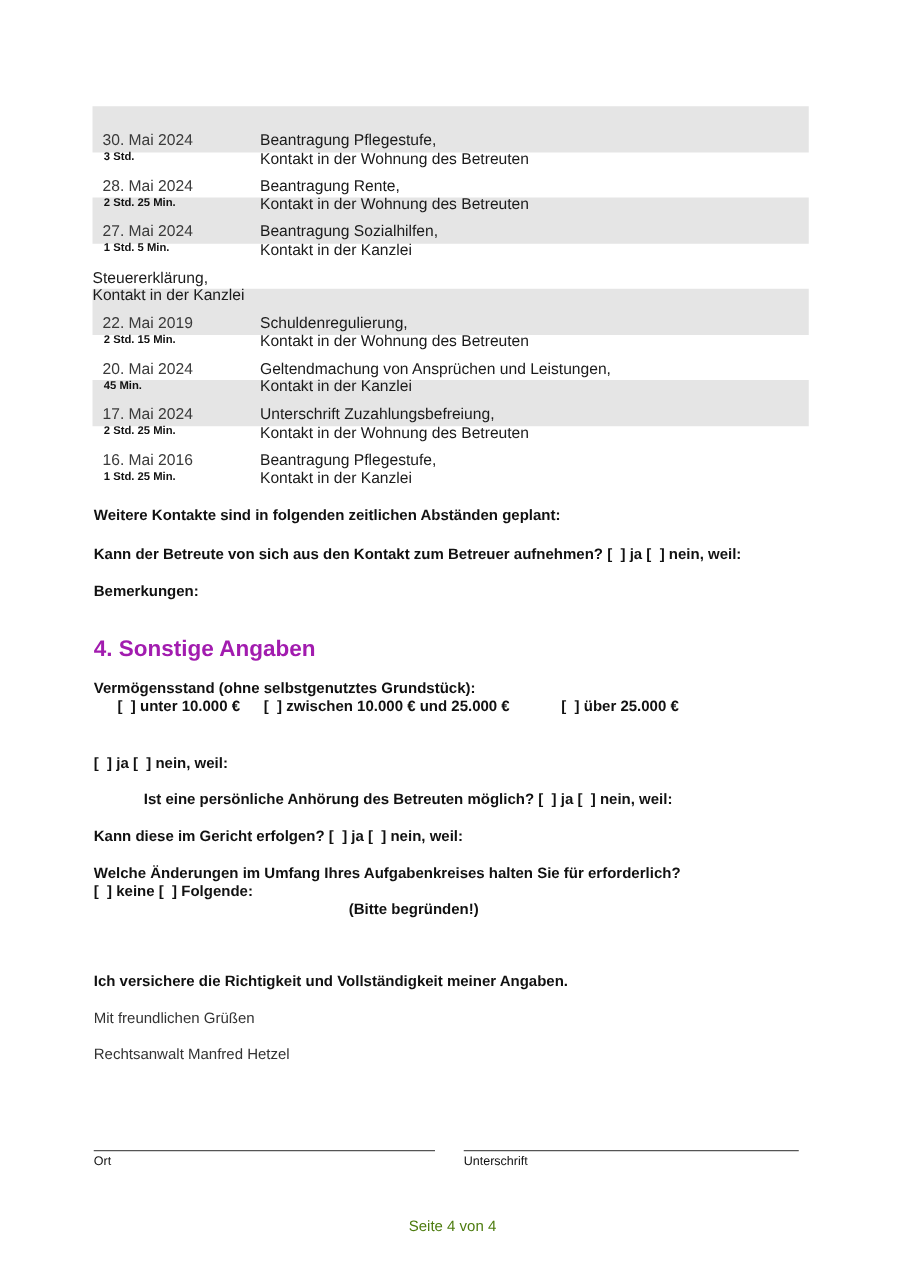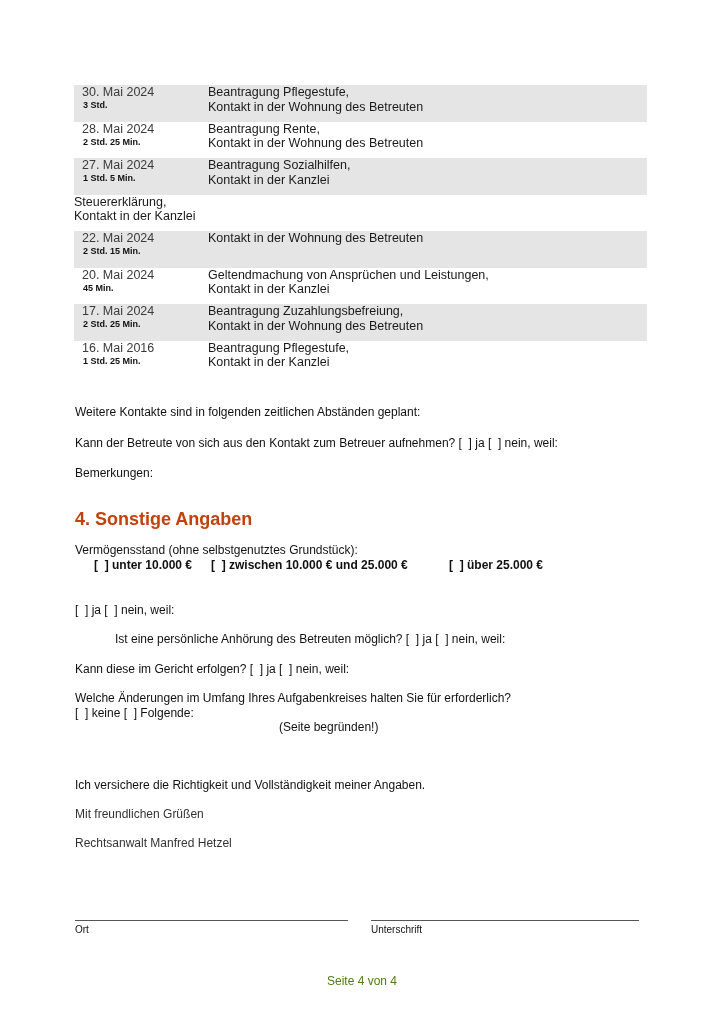--- a/index.html
+++ b/index.html
@@ -23,21 +23,21 @@
     .table {
       position: absolute;
       left: 74px;
       top: 85px;
       width: 573px;
     }
     .row {
       display: flex;
       height: 36.5px;
       box-sizing: border-box;
-      padding-top: 0;
+      padding-top: 20px;
     }
     .row.shaded { background: #e5e5e5; }
     .col-date {
       width: 134px;
       padding-left: 8px;
       box-sizing: border-box;
     }
     .date {
       font-size: 12.5px;
       color: #3a3a3a;
@@ -53,32 +53,32 @@
     .col-desc {
       flex: 1;
       font-size: 12.5px;
       line-height: 14.5px;
       color: #1a1a1a;
     }
     .bold-line {
       position: absolute;
       left: 75px;
       font-size: 12px;
-      font-weight: normal;
+      font-weight: bold;
       color: #111;
       line-height: 15px;
       white-space: pre;
     }
     .heading {
       position: absolute;
       left: 75px;
       top: 509px;
       font-size: 18px;
       font-weight: bold;
-      color: #c2410c;
+      color: #a21caf;
     }
     .plain-line {
       position: absolute;
       left: 75px;
       font-size: 12px;
       color: #333;
       white-space: pre;
     }
     .vs-options {
       position: absolute;
@@ -150,44 +150,45 @@
       </div>
     </div>
     <div class="row">
       <div class="col-desc">
         <div>Steuererklärung,</div>
         <div>Kontakt in der Kanzlei</div>
       </div>
     </div>
     <div class="row shaded">
       <div class="col-date">
-        <div class="date">22. Mai 2024</div>
+        <div class="date">22. Mai 2019</div>
         <div class="duration">2 Std. 15 Min.</div>
       </div>
       <div class="col-desc">
+        <div>Schuldenregulierung,</div>
         <div>Kontakt in der Wohnung des Betreuten</div>
       </div>
     </div>
     <div class="row">
       <div class="col-date">
         <div class="date">20. Mai 2024</div>
         <div class="duration">45 Min.</div>
       </div>
       <div class="col-desc">
         <div>Geltendmachung von Ansprüchen und Leistungen,</div>
         <div>Kontakt in der Kanzlei</div>
       </div>
     </div>
     <div class="row shaded">
       <div class="col-date">
         <div class="date">17. Mai 2024</div>
         <div class="duration">2 Std. 25 Min.</div>
       </div>
       <div class="col-desc">
-        <div>Beantragung Zuzahlungsbefreiung,</div>
+        <div>Unterschrift Zuzahlungsbefreiung,</div>
         <div>Kontakt in der Wohnung des Betreuten</div>
       </div>
     </div>
     <div class="row">
       <div class="col-date">
         <div class="date">16. Mai 2016</div>
         <div class="duration">1 Std. 25 Min.</div>
       </div>
       <div class="col-desc">
         <div>Beantragung Pflegestufe,</div>
@@ -210,21 +211,21 @@
   </div>
 
   <div class="bold-line" style="top:603px;">[  ] ja [  ] nein, weil:</div>
 
   <div class="bold-line" style="top:632px;padding-left:40px;">Ist eine persönliche Anhörung des Betreuten möglich? [  ] ja [  ] nein, weil:</div>
 
   <div class="bold-line" style="top:662px;">Kann diese im Gericht erfolgen? [  ] ja [  ] nein, weil:</div>
 
   <div class="bold-line" style="top:691px;">Welche Änderungen im Umfang Ihres Aufgabenkreises halten Sie für erforderlich?</div>
   <div class="bold-line" style="top:706px;">[  ] keine [  ] Folgende:</div>
-  <div class="bold-line" style="top:720px; left:279px;">(Seite begründen!)</div>
+  <div class="bold-line" style="top:720px; left:279px;">(Bitte begründen!)</div>
 
   <div class="bold-line" style="top:778px;">Ich versichere die Richtigkeit und Vollständigkeit meiner Angaben.</div>
   <div class="plain-line" style="top:807px;">Mit freundlichen Grüßen</div>
   <div class="plain-line" style="top:836px;">Rechtsanwalt Manfred Hetzel</div>
 
   <div class="sig-line" style="left:75px; width:273px;"></div>
   <div class="sig-label" style="left:75px;">Ort</div>
   <div class="sig-line" style="left:371px; width:268px;"></div>
   <div class="sig-label" style="left:371px;">Unterschrift</div>
 

